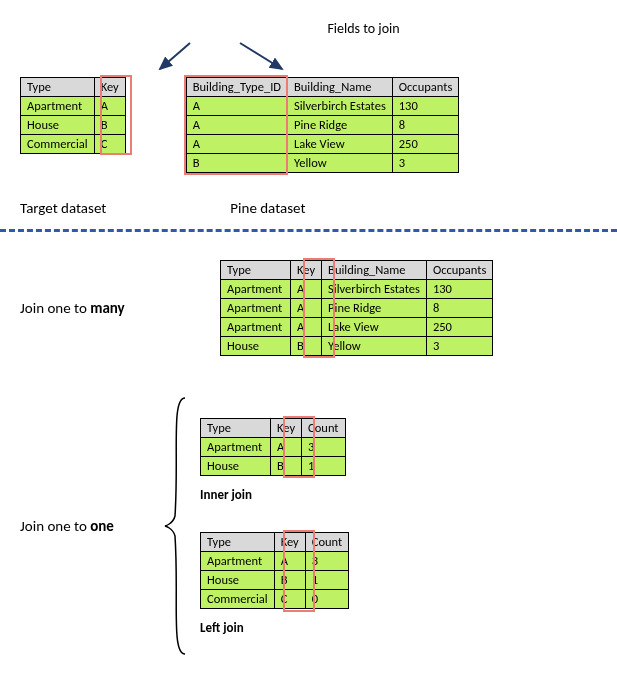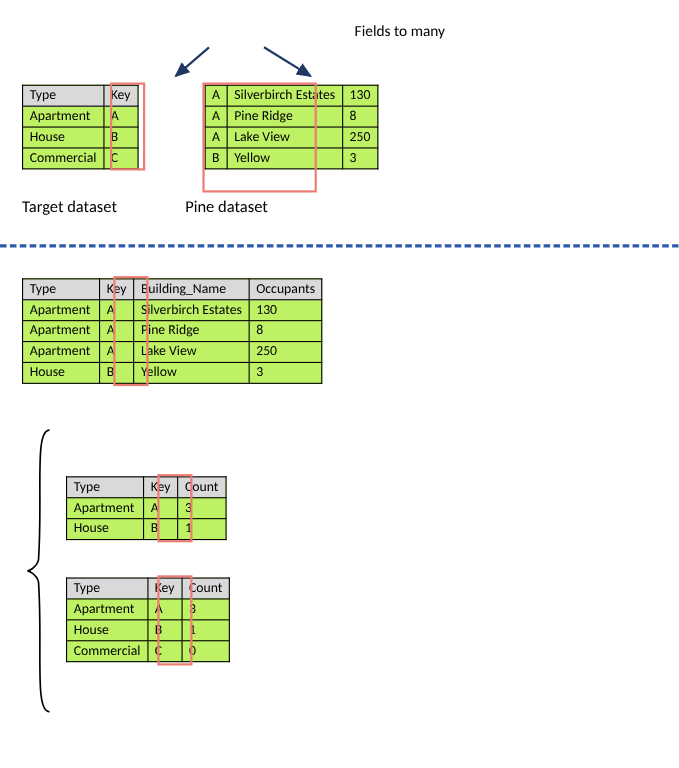--- a/index.html
+++ b/index.html
@@ -38,21 +38,21 @@
     height: 18px;
     line-height: 16px;
   }
   th {
     background: #d9d9d9;
   }
   .caption {
     font-size: 15px;
     margin-top: 12px;
   }
-  .caption-row { display:flex; gap: 44px; margin-top: 14px; margin-bottom: 24px;}
+  .caption-row { display:flex; gap: 106px; margin-top: 14px; margin-bottom: 12px;}
   .divider {
     border: none;
     border-top: 3px dashed #2e5aac;
     margin: 10px -20px 28px -20px;
   }
   .section-row { display:flex; align-items:center; gap: 50px; margin-bottom: 30px;}
   .section-label { font-size: 15px; width: 150px; }
   .bold { font-weight: bold; }
   .redbox {
     position: absolute;
@@ -66,21 +66,21 @@
     align-items: center;
     justify-content: center;
   }
   .one2one-row { display:flex; align-items:center; gap: 10px; }
   .join-stack { display:flex; flex-direction:column; gap: 30px; }
   .sub-caption { font-weight: bold; font-size: 13px; margin-top: 8px; }
 </style>
 </head>
 <body>
 
-<div class="header-label">Fields to many</div>
+<div class="header-label">Fields to join</div>
 
 <div class="arrows">
   <svg class="arrow-svg" width="617" height="34">
     <defs>
       <marker id="ah" markerWidth="8" markerHeight="8" refX="6" refY="3" orient="auto">
         <path d="M0,0 L7,3 L0,6 Z" fill="#1f3864"></path>
       </marker>
     </defs>
     <line x1="170" y1="2" x2="140" y2="28" stroke="#1f3864" stroke-width="2" marker-end="url(#ah)"></line>
     <line x1="220" y1="2" x2="262" y2="28" stroke="#1f3864" stroke-width="2" marker-end="url(#ah)"></line>
@@ -109,20 +109,25 @@
             <td>C</td>
           </tr>
     </tbody>
       </table>
     <div class="redbox" style="left:80px; top:-2px; width:32px; height:80px;"></div>
   </div>
 
   <div class="table-wrap">
     <table>
       <tbody>
+          <tr>
+        <th>Building_Type_ID</th>
+        <th>Building_Name</th>
+        <th>Occupants</th>
+      </tr>
       <tr>
             <td>A</td>
             <td>Silverbirch Estates</td>
             <td>130</td>
           </tr>
       <tr>
             <td>A</td>
             <td>Pine Ridge</td>
             <td>8</td>
           </tr>
@@ -143,20 +148,23 @@
 </div>
 
 <div class="caption-row">
   <div class="caption">Target dataset</div>
   <div class="caption" style="margin-left:18px;">Pine dataset</div>
 </div>
 
 <hr class="divider">
 
 <div class="section-row">
+  <div class="section-label">
+    <span>Join one to </span><span class="bold">many</span>
+  </div>
   <div class="table-wrap">
     <table>
       <tbody>
           <tr>
         <th style="min-width:70px">Type</th>
         <th>Key</th>
         <th>Building_Name</th>
         <th>Occupants</th>
       </tr>
       <tr>
@@ -183,20 +191,23 @@
             <td>Yellow</td>
             <td>3</td>
           </tr>
     </tbody>
       </table>
     <div class="redbox" style="left:83px; top:-2px; width:32px; height:100px;"></div>
   </div>
 </div>
 
 <div class="one2one-row" style="margin-top:40px;">
+  <div class="section-label" style="width:130px;">
+    <span>Join one to </span><span class="bold">one</span>
+  </div>
   <div class="brace-col">
     <svg width="28" height="260" viewBox="0 0 28 260">
       <path d="M24,2 C10,2 18,60 14,120 C12,128 4,130 4,130 C4,130 12,132 14,140 C18,200 10,258 24,258" fill="none" stroke="#000" stroke-width="1.5"></path>
     </svg>
   </div>
   <div class="join-stack">
 
     <div>
       <div class="table-wrap">
         <table>
@@ -213,20 +224,21 @@
               </tr>
           <tr>
                 <td>House</td>
                 <td>B</td>
                 <td>1</td>
               </tr>
         </tbody>
           </table>
         <div class="redbox" style="left:83px; top:-2px; width:32px; height:62px;"></div>
       </div>
+      <div class="sub-caption">Inner join</div>
     </div>
 
     <div>
       <div class="table-wrap">
         <table>
           <tbody>
               <tr>
             <th style="min-width:70px">Type</th>
             <th>Key</th>
             <th>Count</th>
@@ -243,15 +255,16 @@
               </tr>
           <tr>
                 <td>Commercial</td>
                 <td>C</td>
                 <td>0</td>
               </tr>
         </tbody>
           </table>
         <div class="redbox" style="left:83px; top:-2px; width:32px; height:82px;"></div>
       </div>
+      <div class="sub-caption">Left join</div>
     </div>
   </div>
 </div>
 
 </body></html>

